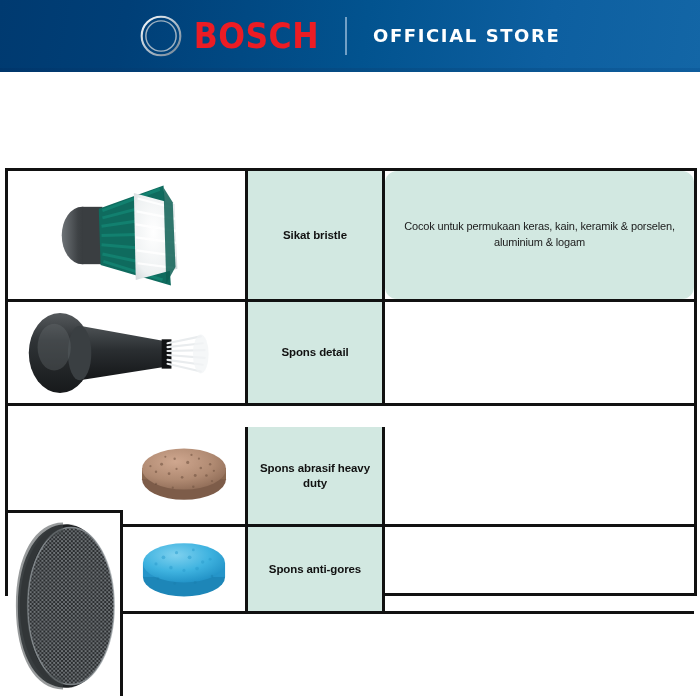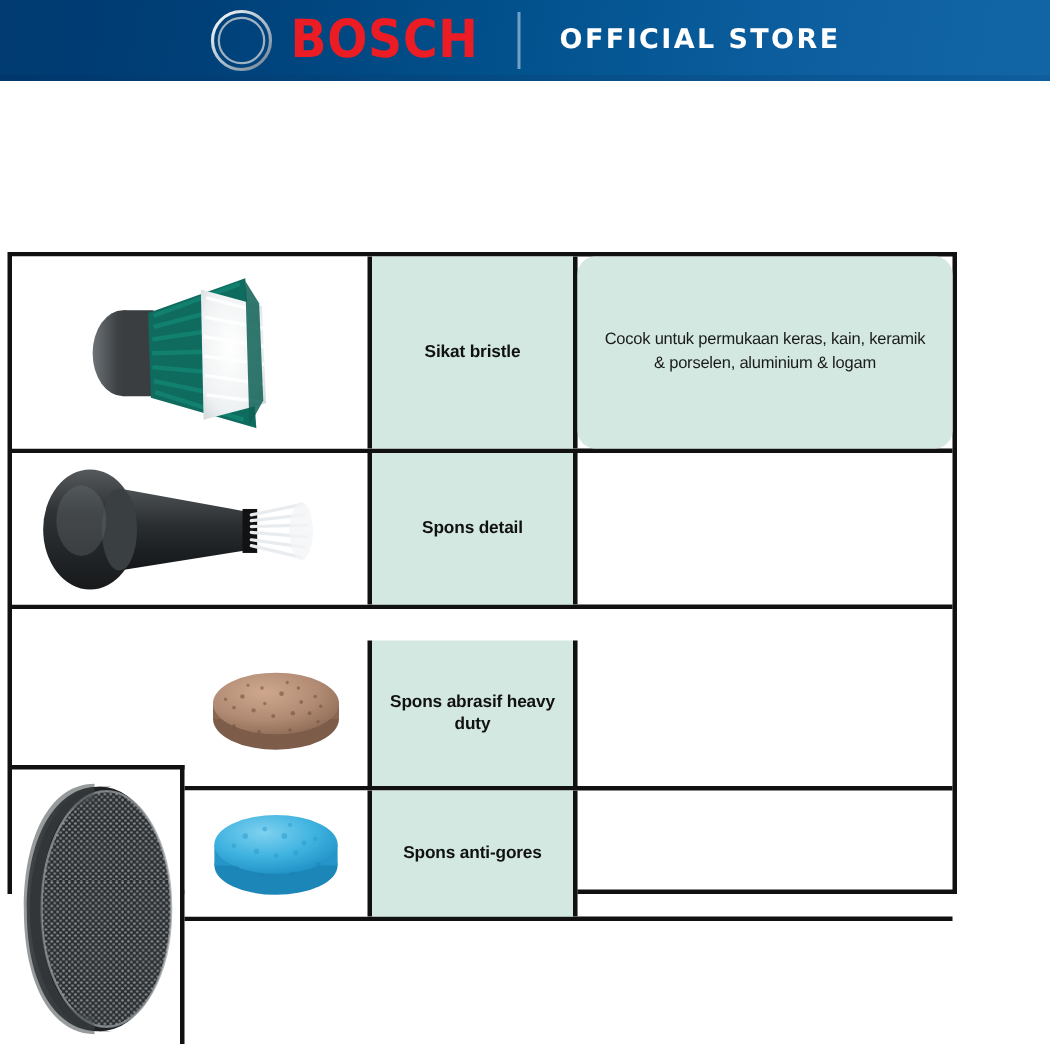--- a/index.html
+++ b/index.html
@@ -6,21 +6,21 @@
   html, body {
     width: 700px; height: 700px;
     background: #ffffff;
     font-family: "Liberation Sans", sans-serif;
     overflow: hidden;
   }
 
   
   .banner {
     position: relative;
-    width: 700px; height: 54px;
+    width: 700px; height: 72px;
     background: linear-gradient(100deg, #003a70 0%, #003f77 18%, #02538f 52%, #0d5fa0 78%, #1366a6 100%);
     display: flex; align-items: center; justify-content: center;
     overflow: hidden;
   }
   .banner::after {
     content: ""; position: absolute; left: 0; right: 0; bottom: 0;
     height: 4px;
     background: linear-gradient(100deg, #00356a 0%, #064d86 55%, #0e5c9c 100%);
     opacity: .85;
   }
@@ -52,21 +52,21 @@
     font-weight: bold;
     letter-spacing: 1.6px;
     font-family: "DejaVu Sans", sans-serif;
     line-height: 1;
   }
 
   
   .table-wrap {
     position: absolute;
     left: 5px; top: 168px;
-    width: 633px; height: 428px;
+    width: 692px; height: 428px;
     border: 3px solid #111111;
     background: #ffffff;
   }
   .row {
     display: flex;
     width: 100%;
     border-bottom: 3px solid #111111;
   }
   .row:last-child { border-bottom: none; }
   .row-1 { height: 131px; }

